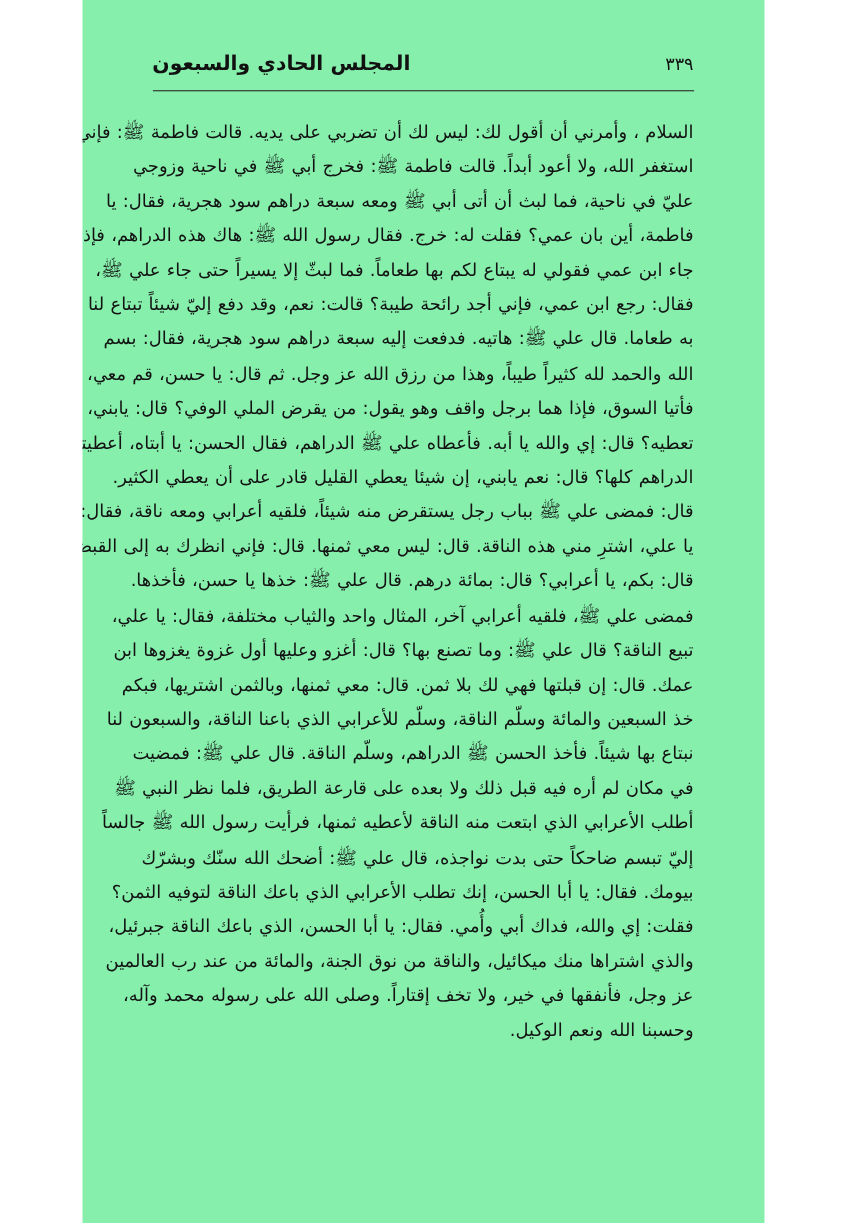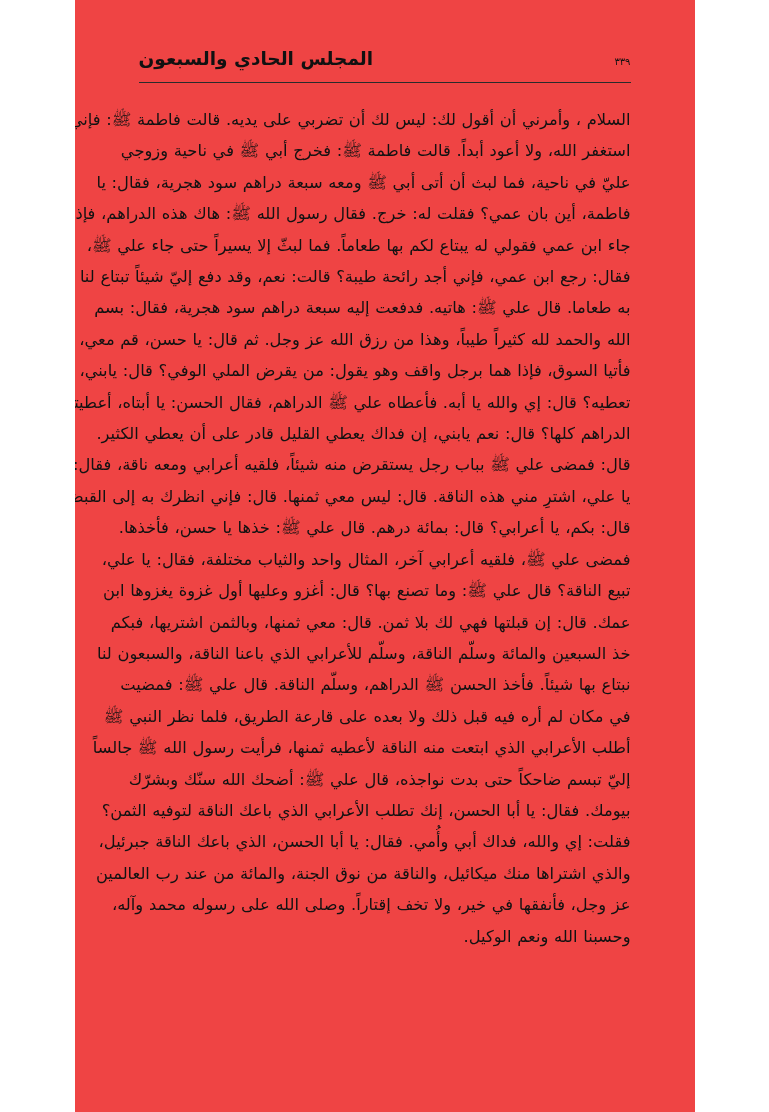--- a/index.html
+++ b/index.html
@@ -5,21 +5,21 @@
   html, body {
     margin: 0;
     padding: 0;
     background: #ffffff;
   }
   .page {
     position: relative;
     width: 620px;
     height: 1112px;
     margin: 0 auto;
-    background: #ef4444;
+    background: #86efac;
     box-sizing: border-box;
     font-family: "DejaVu Sans", sans-serif;
     color: #0d0d0d;
     overflow: hidden;
   }
   .page-header {
     position: absolute;
     top: 48px;
     left: 64px;
     right: 64px;
@@ -30,21 +30,21 @@
     justify-content: space-between;
   }
   .header-title {
     font-size: 18.5px;
     font-weight: 600;
     letter-spacing: 0;
     color: #111;
     white-space: nowrap;
   }
   .page-number {
-    font-size: 10px;
+    font-size: 16px;
     color: #111;
     letter-spacing: 1px;
     direction: rtl;
   }
   .header-rule {
     position: absolute;
     top: 82px;
     left: 64px;
     right: 64px;
     height: 1px;
@@ -94,21 +94,21 @@
       <span class="ln">السلام ، وأمرني أن أقول لك: ليس لك أن تضربي على يديه. قالت فاطمة ﷺ: فإني</span>
       <span class="ln">استغفر الله، ولا أعود أبداً. قالت فاطمة ﷺ: فخرج أبي ﷺ في ناحية وزوجي</span>
       <span class="ln">عليّ في ناحية، فما لبث أن أتى أبي ﷺ ومعه سبعة دراهم سود هجرية، فقال: يا</span>
       <span class="ln">فاطمة، أين بان عمي؟ فقلت له: خرج. فقال رسول الله ﷺ: هاك هذه الدراهم، فإذا</span>
       <span class="ln">جاء ابن عمي فقولي له يبتاع لكم بها طعاماً. فما لبثّ إلا يسيراً حتى جاء علي ﷺ،</span>
       <span class="ln">فقال: رجع ابن عمي، فإني أجد رائحة طيبة؟ قالت: نعم، وقد دفع إليّ شيئاً تبتاع لنا</span>
       <span class="ln">به طعاما. قال علي ﷺ: هاتيه. فدفعت إليه سبعة دراهم سود هجرية، فقال: بسم</span>
       <span class="ln">الله والحمد لله كثيراً طيباً، وهذا من رزق الله عز وجل. ثم قال: يا حسن، قم معي،</span>
       <span class="ln">فأتيا السوق، فإذا هما برجل واقف وهو يقول: من يقرض الملي الوفي؟ قال: يابني،</span>
       <span class="ln">تعطيه؟ قال: إي والله يا أبه. فأعطاه علي ﷺ الدراهم، فقال الحسن: يا أبتاه، أعطيته</span>
-      <span class="ln">الدراهم كلها؟ قال: نعم يابني، إن فداك يعطي القليل قادر على أن يعطي الكثير.</span>
+      <span class="ln">الدراهم كلها؟ قال: نعم يابني، إن شيئا يعطي القليل قادر على أن يعطي الكثير.</span>
       <span class="ln">قال: فمضى علي ﷺ بباب رجل يستقرض منه شيئاً، فلقيه أعرابي ومعه ناقة، فقال:</span>
       <span class="ln">يا علي، اشترِ مني هذه الناقة. قال: ليس معي ثمنها. قال: فإني انظرك به إلى القبض.</span>
       <span class="ln">قال: بكم، يا أعرابي؟ قال: بمائة درهم. قال علي ﷺ: خذها يا حسن، فأخذها.</span>
       <span class="ln">فمضى علي ﷺ، فلقيه أعرابي آخر، المثال واحد والثياب مختلفة، فقال: يا علي،</span>
       <span class="ln">تبيع الناقة؟ قال علي ﷺ: وما تصنع بها؟ قال: أغزو وعليها أول غزوة يغزوها ابن</span>
       <span class="ln">عمك. قال: إن قبلتها فهي لك بلا ثمن. قال: معي ثمنها، وبالثمن اشتريها، فبكم</span>
       <span class="ln">خذ السبعين والمائة وسلّم الناقة، وسلّم للأعرابي الذي باعنا الناقة، والسبعون لنا</span>
       <span class="ln">نبتاع بها شيئاً. فأخذ الحسن ﷺ الدراهم، وسلّم الناقة. قال علي ﷺ: فمضيت</span>
       <span class="ln">في مكان لم أره فيه قبل ذلك ولا بعده على قارعة الطريق، فلما نظر النبي ﷺ</span>
       <span class="ln">أطلب الأعرابي الذي ابتعت منه الناقة لأعطيه ثمنها، فرأيت رسول الله ﷺ جالساً</span>

